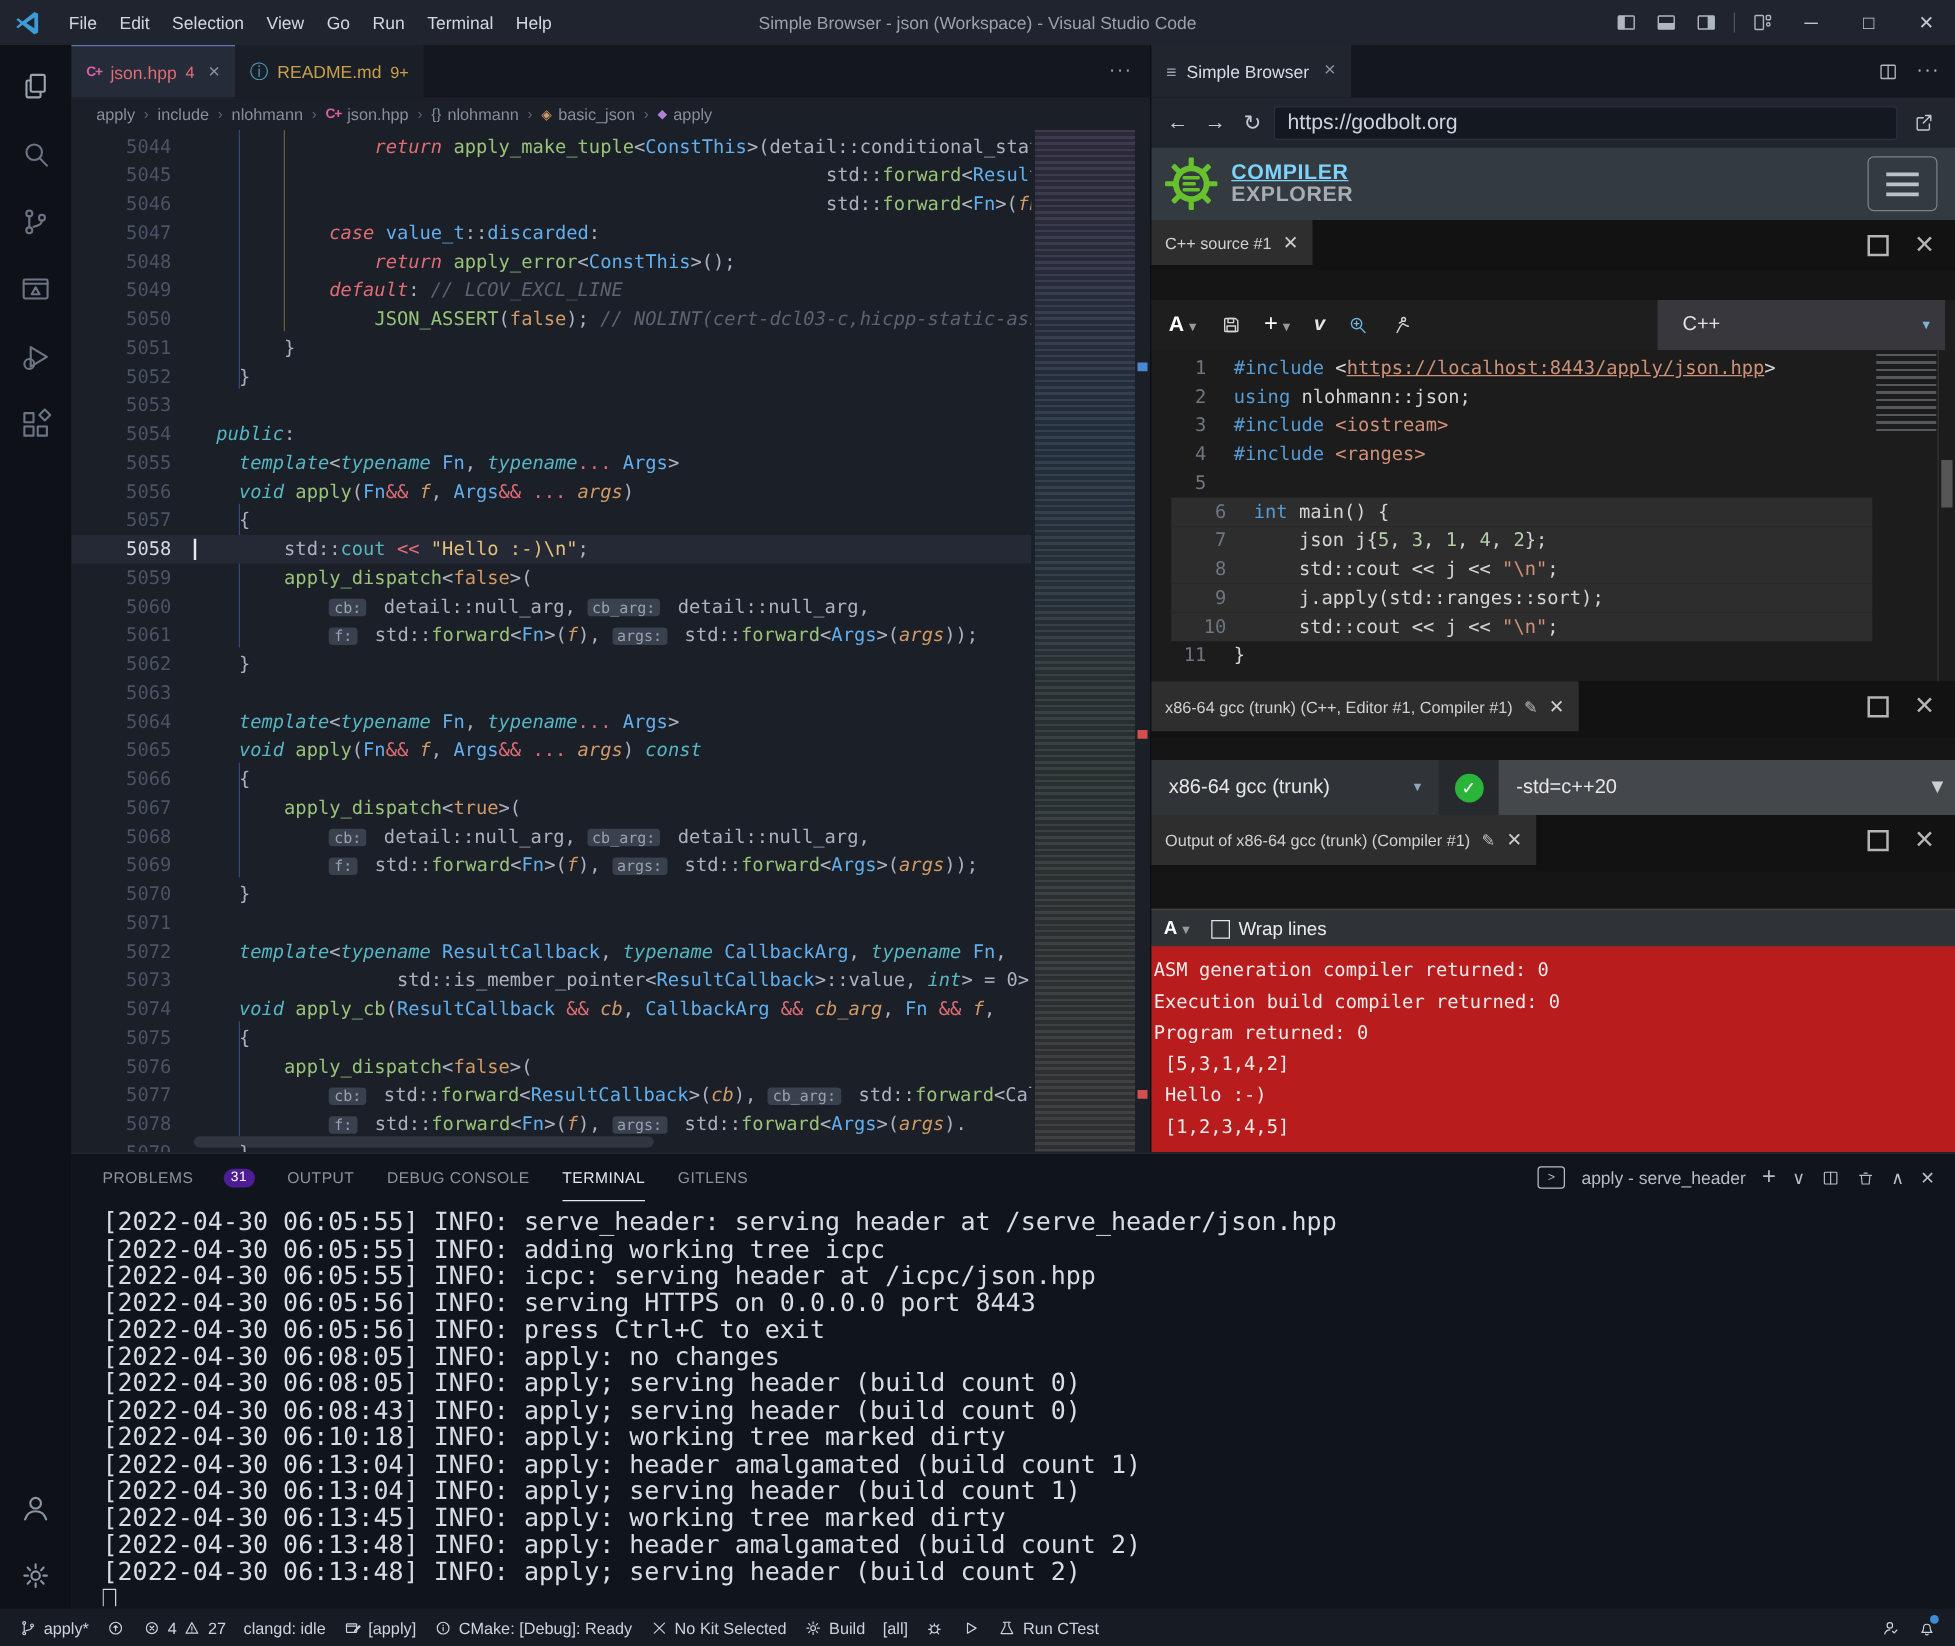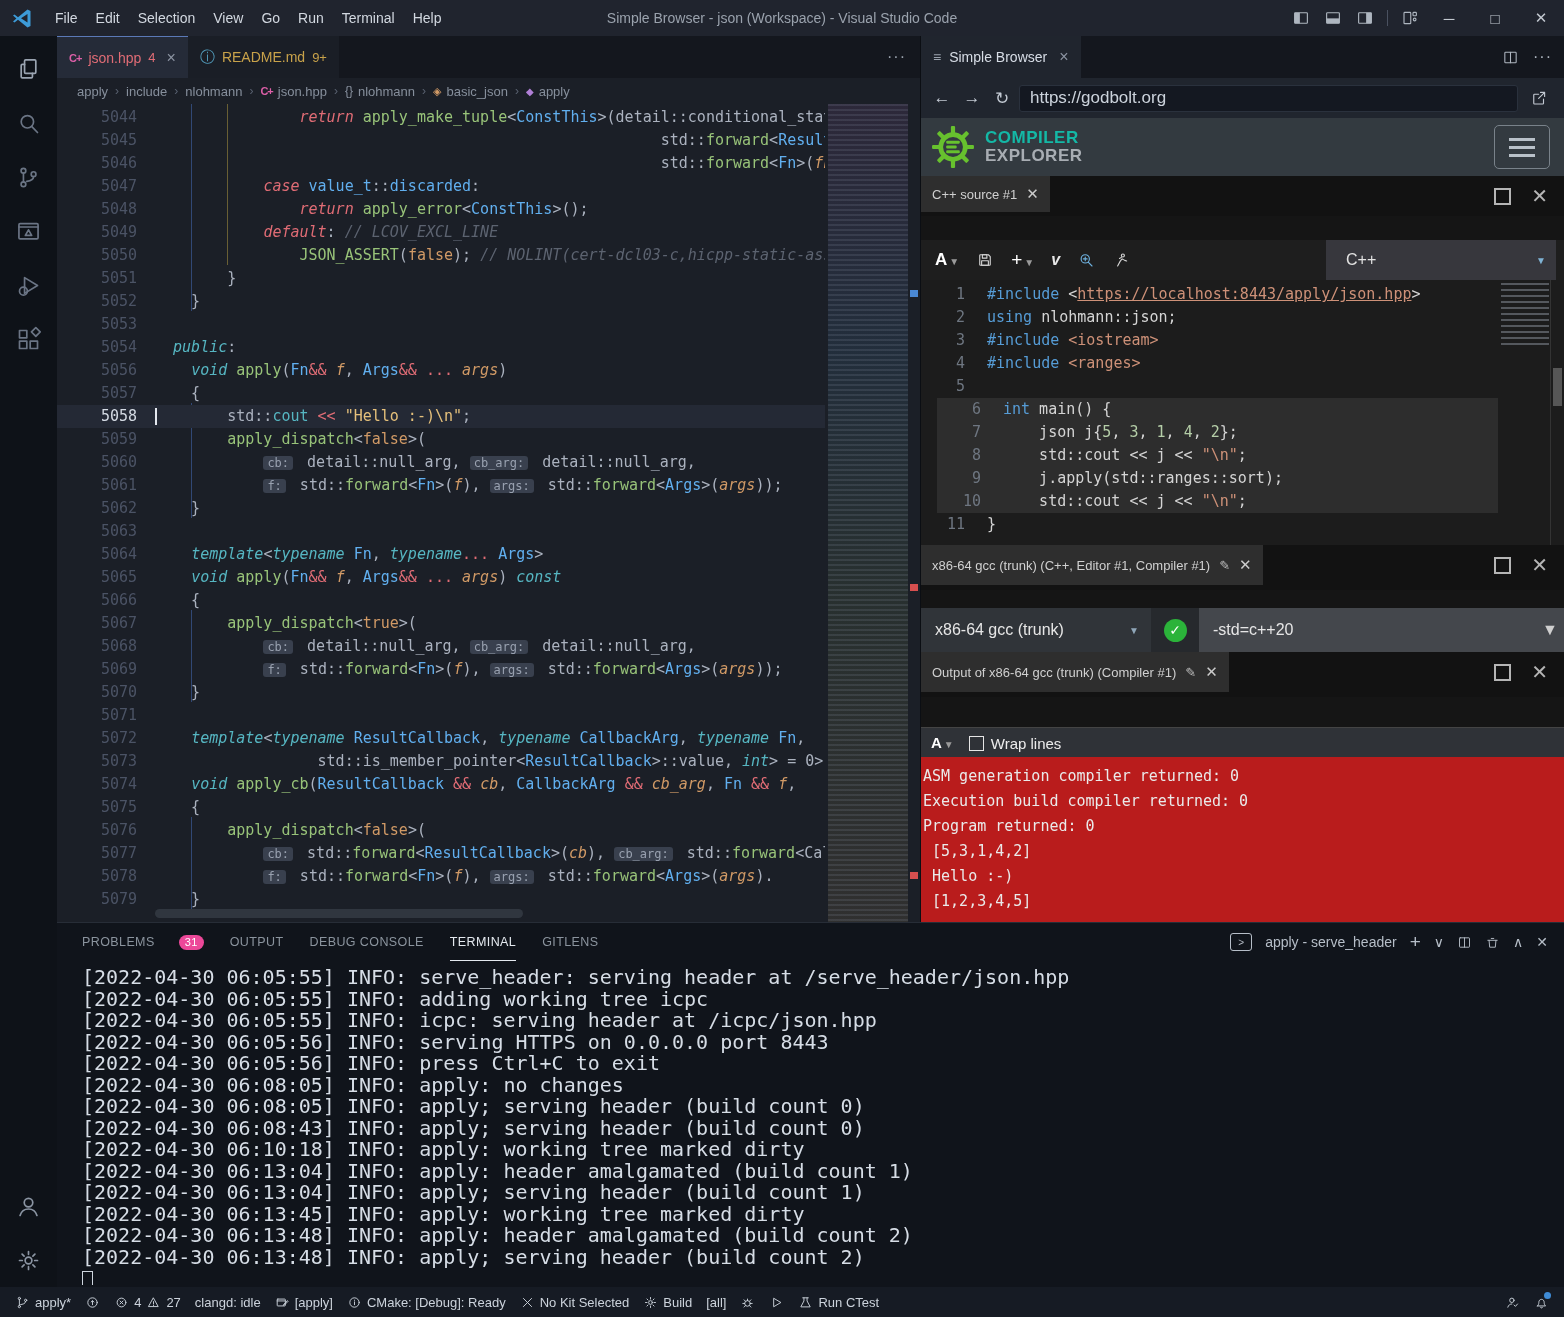--- a/index.html
+++ b/index.html
@@ -84,21 +84,21 @@
   #b-tab-actions{margin-left:auto;display:flex;align-items:center;gap:14px;padding-right:12px;color:#aeb6c0;}
   #b-nav{height:40px;background:#20252e;display:flex;align-items:center;gap:4px;padding:0 8px;}
   .nav-ic{font-size:17px;color:#c3cad3;width:26px;text-align:center;}
   #url-input{flex:1;height:25px;background:#141821;border:1px solid #2a313d;border-radius:3px;color:#ccd3dc;font-size:17px;padding:0 10px;font-family:"Liberation Sans",sans-serif;outline:none;}
   #ext-link{color:#c3cad3;padding:0 8px;}
 
   
   #ce-page{position:absolute;top:82px;left:0;right:0;bottom:0;background:#151515;color:#ccc;}
   #ce-header{height:58px;background:#333a40;display:flex;align-items:center;padding-left:10px;gap:10px;}
   #ce-logo-text{font-weight:bold;font-size:17px;line-height:18px;letter-spacing:.5px;}
-  .ce-green{color:#14b8a6;} .ce-gray{color:#a8adb3;}
+  .ce-green{color:#7dd3fc;text-decoration:underline;} .ce-gray{color:#a8adb3;}
   #ce-burger{margin-left:auto;margin-right:14px;width:54px;height:42px;border:1px solid #79828a;border-radius:5px;display:flex;flex-direction:column;justify-content:center;align-items:center;gap:5px;}
   .burger-bar{width:26px;height:3px;background:#b9c1c9;}
 
   .gl-row{position:absolute;left:0;right:0;background:#121212;}
   .gl-tab{height:100%;background:#2e2e2e;color:#d0d0d0;font-size:13px;display:inline-flex;align-items:center;gap:9px;padding:0 11px;box-sizing:border-box;}
   .gl-pencil{font-size:13px;color:#bbb;}
   .gl-x{font-size:15px;color:#ccc;}
   .gl-right{position:absolute;right:16px;top:12px;display:flex;gap:20px;align-items:center;color:#b5b5b5;}
   .gl-max{width:13px;height:13px;border:2px solid #b5b5b5;}
   .gl-close{font-size:20px;line-height:13px;}
@@ -132,21 +132,21 @@
   #ce-outbar{position:absolute;top:609px;left:0;right:0;height:30px;background:#2f3237;display:flex;align-items:center;gap:15px;padding-left:10px;border-top:1px solid #444;color:#eee;}
   .wrap-box{width:13px;height:13px;border:1.5px solid #e6e6e6;display:inline-block;}
   #wrap-label{font-size:15px;color:#ececec;}
   #ce-console{position:absolute;top:639px;left:0;right:0;bottom:0;background:#b91c1c;font-family:"DejaVu Sans Mono",monospace;font-size:15px;line-height:25px;color:#eaeaea;white-space:pre;padding:7px 0 0 2px;}
 
   
   #panel{position:absolute;left:57px;right:0;top:922px;bottom:30px;background:#10141b;border-top:1px solid #272d37;box-sizing:border-box;}
   #panel-header{height:38px;display:flex;align-items:center;padding:0 16px 0 25px;}
   .p-tab{font-size:12.5px;letter-spacing:.4px;color:#8b949e;margin-right:26px;height:38px;display:flex;align-items:center;gap:24px;box-sizing:border-box;}
   .p-tab.active{color:#e4e9ef;border-bottom:1px solid #e4e9ef;}
-  .p-badge{background:#ec4899;color:#fff;font-size:11px;border-radius:9px;padding:1.5px 6px;}
+  .p-badge{background:#4c1d95;color:#fff;font-size:11px;border-radius:9px;padding:1.5px 6px;}
   #panel-right{margin-left:auto;display:flex;align-items:center;gap:13px;color:#b6bec8;font-size:14px;}
   .term-ic{width:20px;height:16px;border:1.5px solid #b6bec8;border-radius:3px;font-size:10px;display:flex;align-items:center;justify-content:center;}
   .p-glyph{font-size:14px;color:#b6bec8;}
   #terminal{position:absolute;top:44px;left:25px;right:8px;bottom:2px;font-family:"DejaVu Sans Mono",monospace;font-size:20px;line-height:21.5px;color:#d6dde6;white-space:pre;overflow:hidden;}
   .t-cursor{display:inline-block;width:9px;height:16px;border:1px solid #cfd6df;vertical-align:middle;}
 
   
   #statusbar{position:absolute;left:0;right:0;bottom:0;height:30px;background:#161b24;display:flex;align-items:center;padding:0 8px;font-size:13px;color:#ccd3dc;}
   .sb-item{display:flex;align-items:center;gap:5px;padding:0 7px;height:30px;white-space:nowrap;}
   #sb-right{margin-left:auto;display:flex;}
@@ -325,20 +325,21 @@
           <div class="code-line"><span class="ln">5045</span><span class="ct">                                                        std::<span class="fn">forward</span>&lt;<span class="typ">ResultCallback</span>&gt;(</span></div>
           <div class="code-line"><span class="ln">5046</span><span class="ct">                                                        std::<span class="fn">forward</span>&lt;<span class="typ">Fn</span>&gt;(<span class="par">fn</span>),</span></div>
           <div class="code-line"><span class="ln">5047</span><span class="ct">            <span class="kwr">case</span> <span class="typ">value_t</span>::<span class="typ">discarded</span>:</span></div>
           <div class="code-line"><span class="ln">5048</span><span class="ct">                <span class="kwr">return</span> <span class="fn">apply_error</span>&lt;<span class="typ">ConstThis</span>&gt;();</span></div>
           <div class="code-line"><span class="ln">5049</span><span class="ct">            <span class="kwr">default</span>: <span class="cmt">// LCOV_EXCL_LINE</span></span></div>
           <div class="code-line"><span class="ln">5050</span><span class="ct">                <span class="fn">JSON_ASSERT</span>(<span class="num">false</span>); <span class="cmt">// NOLINT(cert-dcl03-c,hicpp-static-assert)</span></span></div>
           <div class="code-line"><span class="ln">5051</span><span class="ct">        }</span></div>
           <div class="code-line"><span class="ln">5052</span><span class="ct">    }</span></div>
           <div class="code-line"><span class="ln">5053</span><span class="ct"></span></div>
           <div class="code-line"><span class="ln">5054</span><span class="ct">  <span class="kwc">public</span>:</span></div>
+          <div class="code-line"><span class="ln">5055</span><span class="ct">    <span class="kwc">template</span>&lt;<span class="kwc">typename</span> <span class="typ">Fn</span>, <span class="kwc">typename</span><span class="op">...</span> <span class="typ">Args</span>&gt;</span></div>
           <div class="code-line"><span class="ln">5056</span><span class="ct">    <span class="kwc">void</span> <span class="fn">apply</span>(<span class="typ">Fn</span><span class="op">&amp;&amp;</span> <span class="par">f</span>, <span class="typ">Args</span><span class="op">&amp;&amp;</span> <span class="op">...</span> <span class="par">args</span>)</span></div>
           <div class="code-line"><span class="ln">5057</span><span class="ct">    {</span></div>
           <div class="code-line cur"><span class="ln">5058</span><span class="ct"><span class="cursor"></span>        std::<span class="teal">cout</span> <span class="op">&lt;&lt;</span> <span class="str">"Hello :-)\n"</span>;</span></div>
           <div class="code-line"><span class="ln">5059</span><span class="ct">        <span class="fn">apply_dispatch</span>&lt;<span class="num">false</span>&gt;(</span></div>
           <div class="code-line"><span class="ln">5060</span><span class="ct">            <span class="hint">cb:</span> detail::null_arg, <span class="hint">cb_arg:</span> detail::null_arg,</span></div>
           <div class="code-line"><span class="ln">5061</span><span class="ct">            <span class="hint">f:</span> std::<span class="fn">forward</span>&lt;<span class="typ">Fn</span>&gt;(<span class="par">f</span>), <span class="hint">args:</span> std::<span class="fn">forward</span>&lt;<span class="typ">Args</span>&gt;(<span class="par">args</span>));</span></div>
           <div class="code-line"><span class="ln">5062</span><span class="ct">    }</span></div>
           <div class="code-line"><span class="ln">5063</span><span class="ct"></span></div>
           <div class="code-line"><span class="ln">5064</span><span class="ct">    <span class="kwc">template</span>&lt;<span class="kwc">typename</span> <span class="typ">Fn</span>, <span class="kwc">typename</span><span class="op">...</span> <span class="typ">Args</span>&gt;</span></div>
           <div class="code-line"><span class="ln">5065</span><span class="ct">    <span class="kwc">void</span> <span class="fn">apply</span>(<span class="typ">Fn</span><span class="op">&amp;&amp;</span> <span class="par">f</span>, <span class="typ">Args</span><span class="op">&amp;&amp;</span> <span class="op">...</span> <span class="par">args</span>) <span class="kwc">const</span></span></div>

